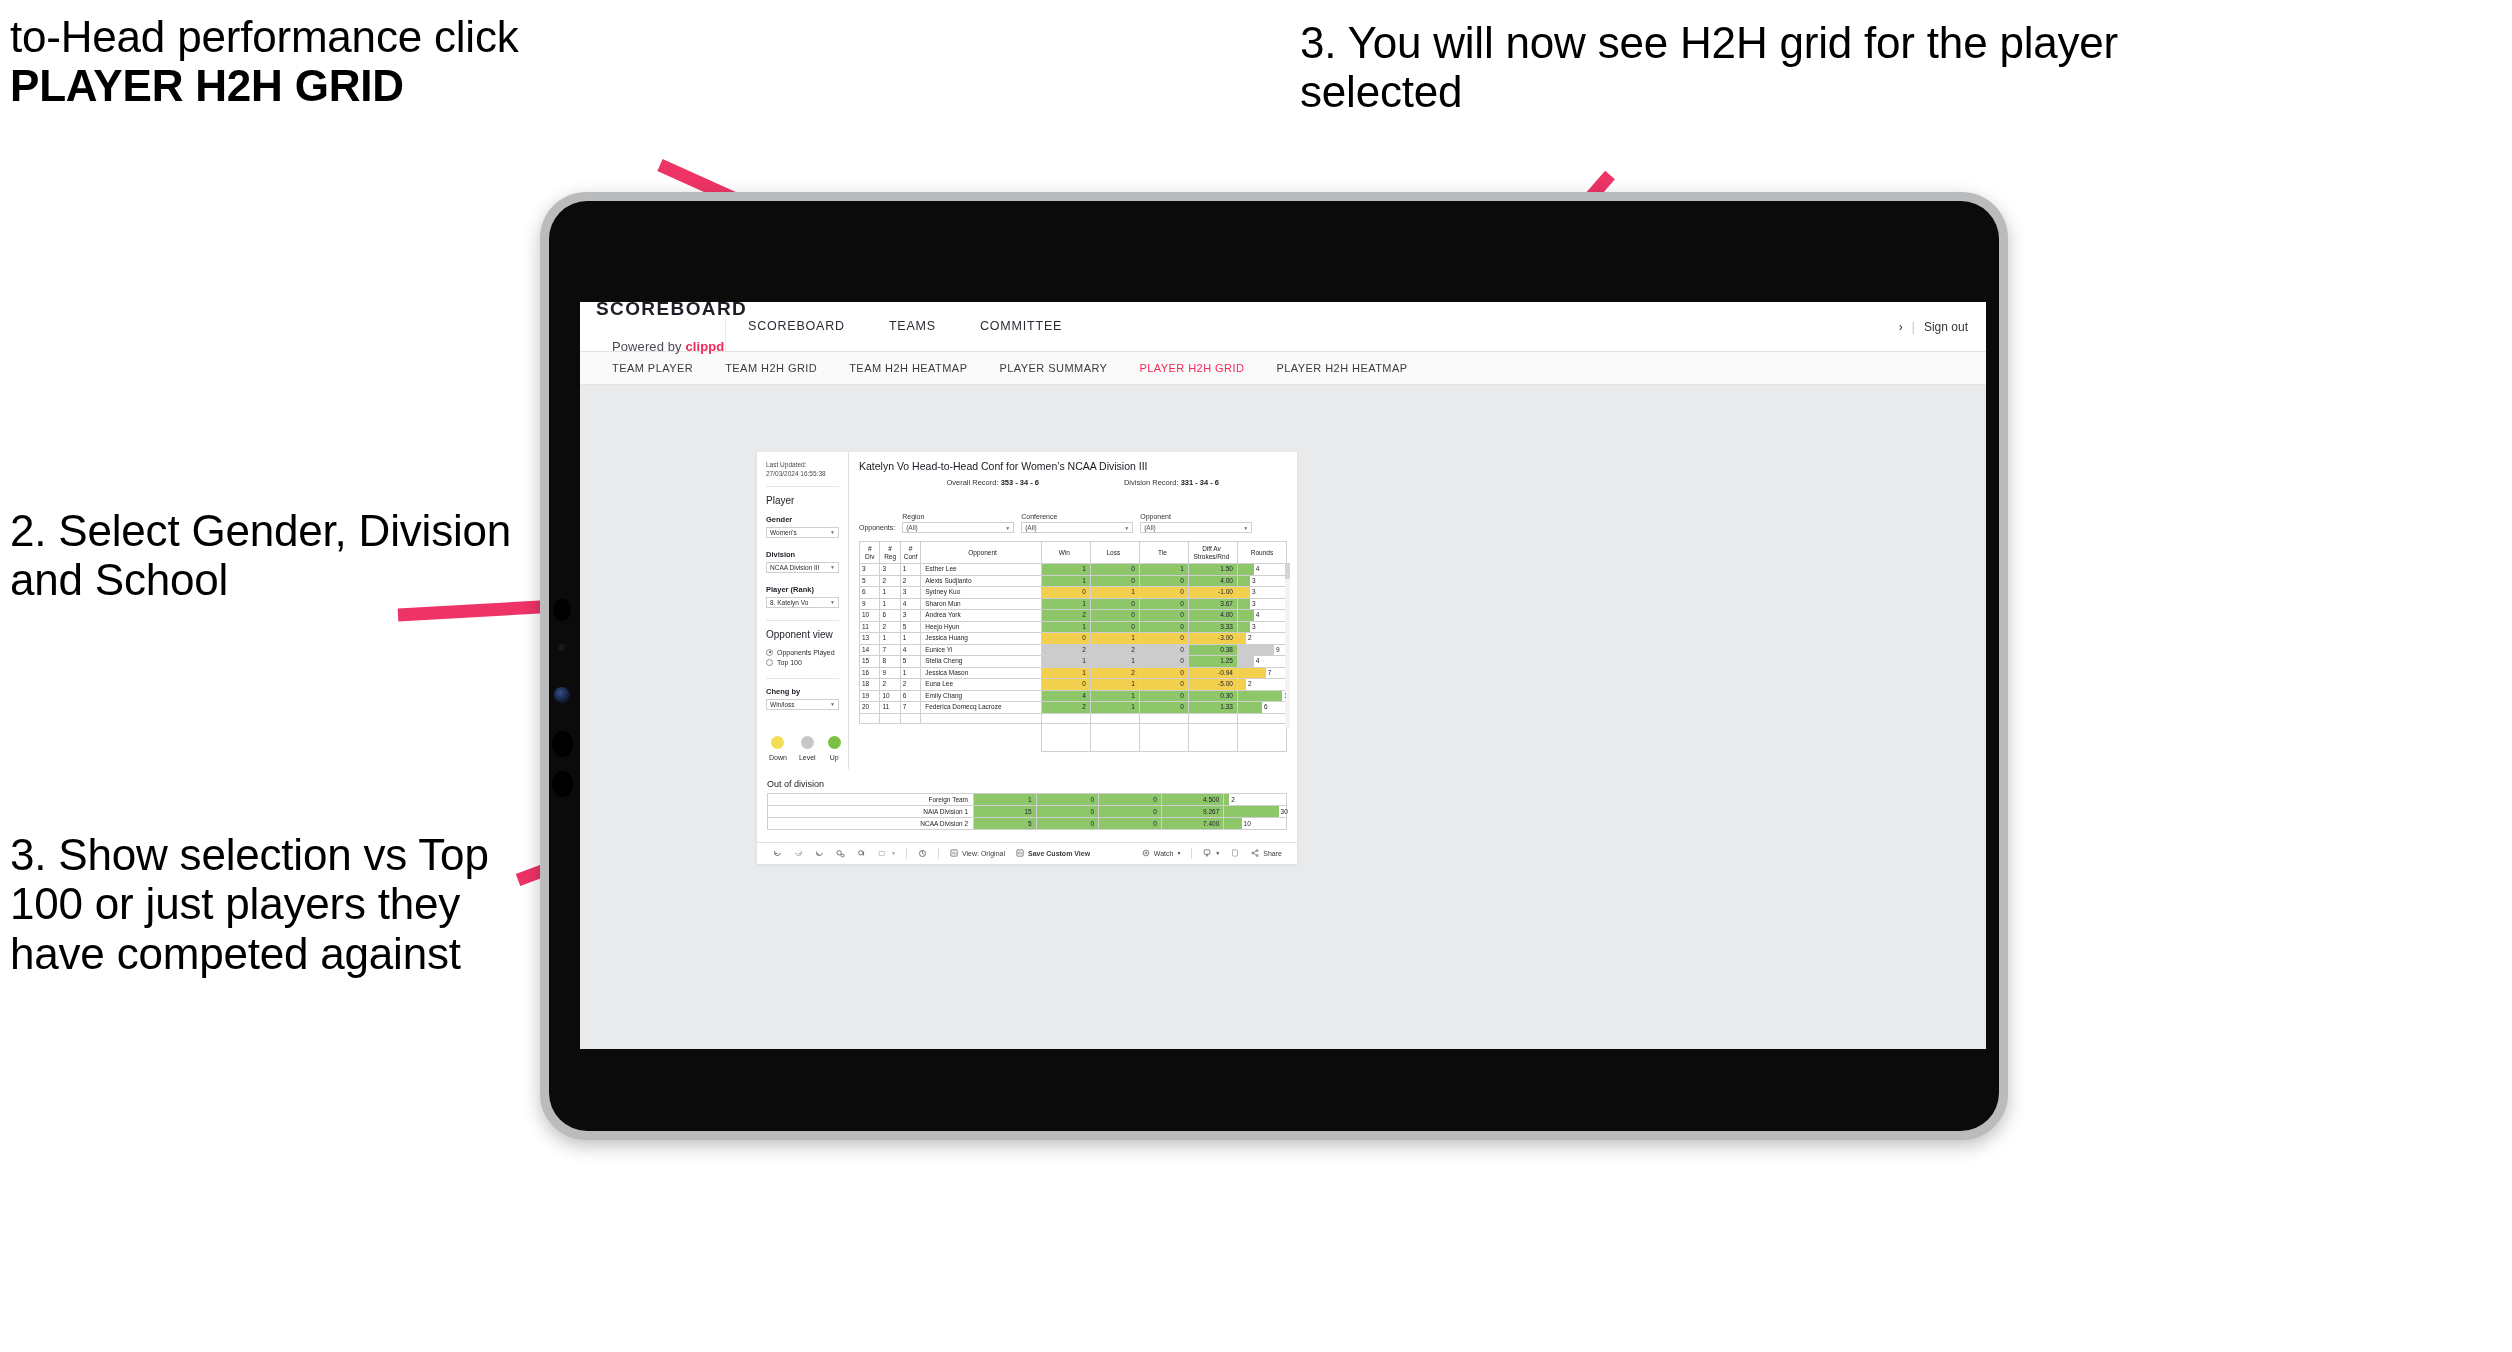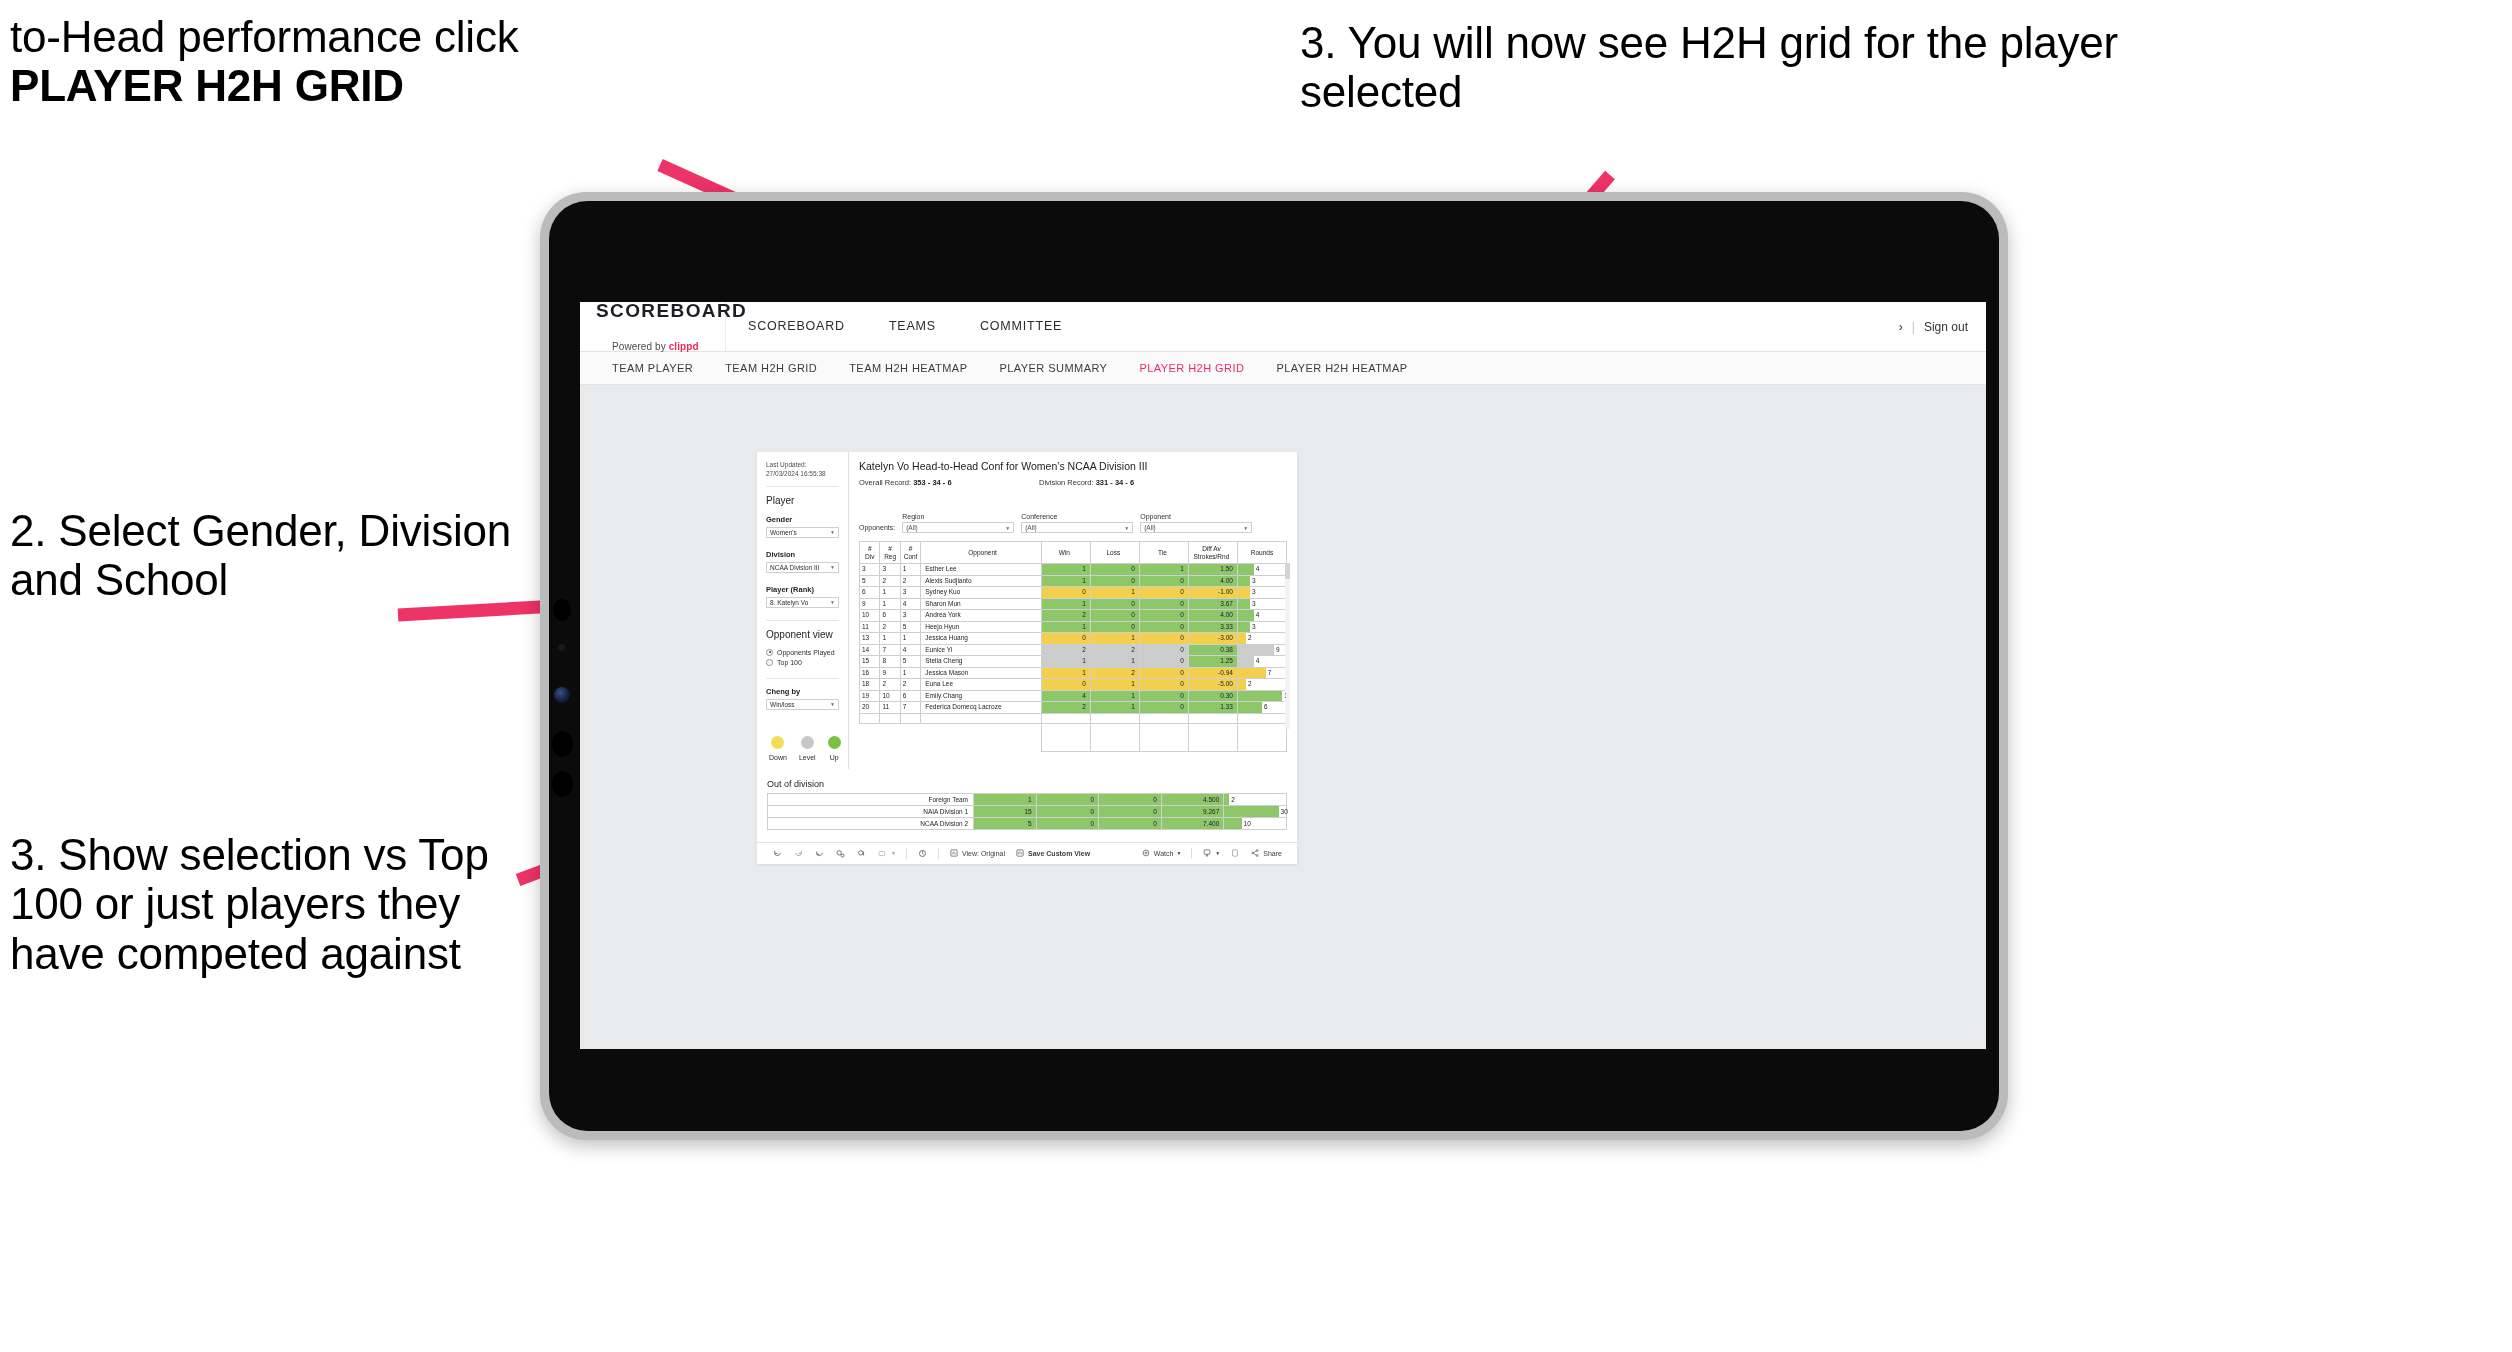--- a/index.html
+++ b/index.html
@@ -74,21 +74,21 @@
   #brand {
     width: 146px; padding-left: 16px;
     display: flex; flex-direction: column; justify-content: center;
     border-right: 1px solid #ececec;
   }
   #brand-name {
     font-size: 19px; font-weight: 700; letter-spacing: 1.4px;
     color: #1d1d28; line-height: 1;
     font-family: "Liberation Sans", sans-serif;
   }
-  #brand-sub { font-size: 10px; color: #4b4b55; margin-top: 21px; letter-spacing: .1px; padding-left: 16px; }
+  #brand-sub { font-size: 13px; color: #4b4b55; margin-top: 21px; letter-spacing: .1px; padding-left: 16px; }
   #brand-sub .clippd { color: #ee2a5c; font-weight: 700; }
   #main-nav { display: flex; align-items: center; gap: 0; flex: 1; }
   .nav-item {
     font-size: 12.5px; letter-spacing: .8px; color: #2b2b33;
     padding: 0 22px; line-height: 49px; cursor: pointer;
   }
   #header-right {
     display: flex; align-items: center; gap: 9px;
     padding-right: 18px; font-size: 12px; color: #33333b;
   }
@@ -147,21 +147,21 @@
     width: 2px; height: 2px; border-radius: 50%; background: #3a3a42;
   }
   #legend { display: flex; gap: 12px; margin-top: 26px; padding-left: 3px; }
   .leg-item { text-align: center; }
   .leg-dot { width: 13px; height: 13px; border-radius: 50%; margin: 0 auto 5px auto; }
   .leg-label { font-size: 7px; color: #2c2c34; }
 
   
   #content { flex: 1; padding: 8px 10px 0 10px; background: #fff; position: relative; }
   #viz-title { font-size: 10.5px; color: #1b1b23; margin-bottom: 6px; }
-  #records { display: flex; font-size: 7.5px; color: #32323a; margin-bottom: 26px; }
+  #records { display: flex; font-size: 7.5px; color: #32323a; margin-bottom: 26px; text-align: right; }
   #records .rec { width: 180px; }
   #records .rec b { font-weight: 700; color:#1b1b23; }
   #opp-filters { display: flex; align-items: flex-end; gap: 7px; margin-bottom: 8px; }
   #opp-label { font-size: 7px; color: #32323a; padding-bottom: 2px; }
   .of-group { width: 112px; }
   .of-label { font-size: 7px; color: #32323a; margin-bottom: 2px; }
   .of-select {
     height: 11px; border: 1px solid #cfcfd3; background: #fff;
     display: flex; align-items: center; justify-content: space-between;
     padding: 0 3px; font-size: 6.5px; color: #4a4a52; cursor:pointer;

